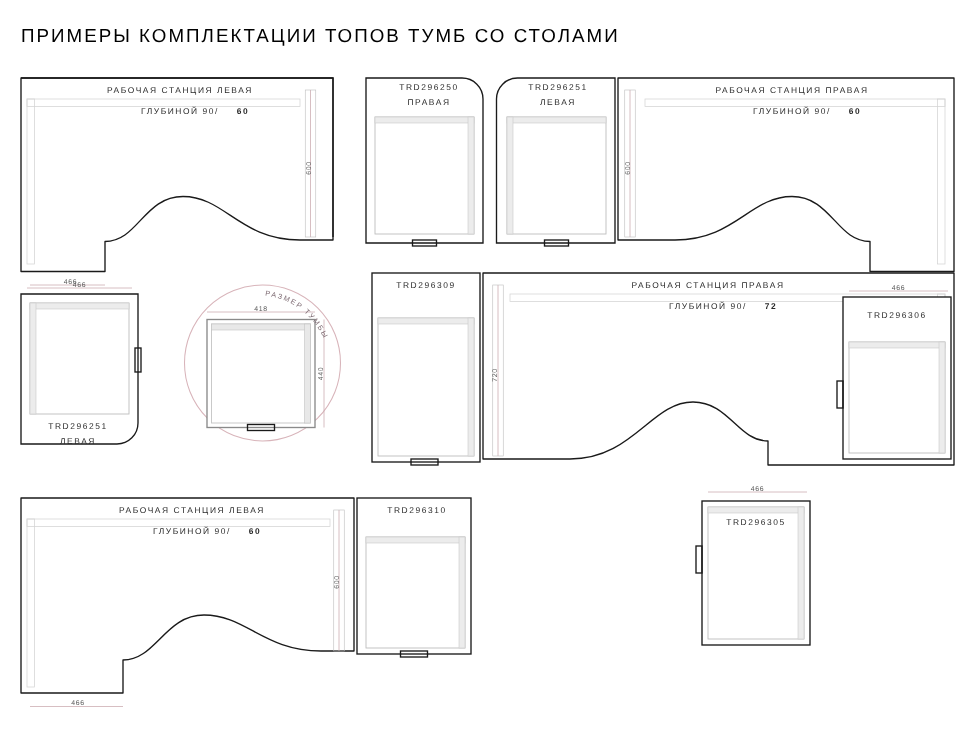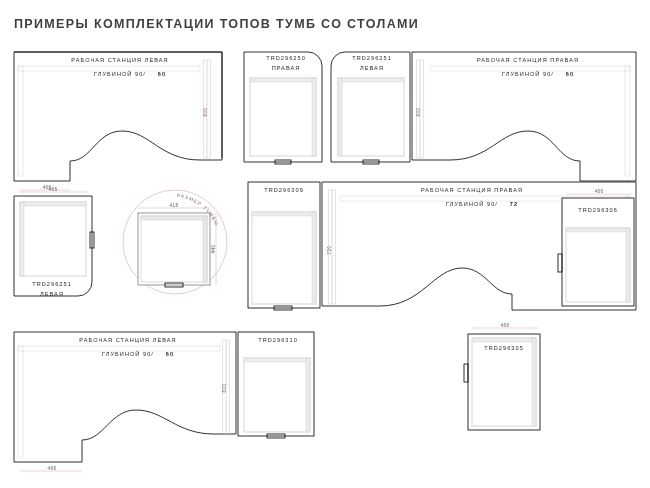--- a/index.html
+++ b/index.html
@@ -3,22 +3,22 @@
 <meta charset="utf-8">
 <style>
   html,body{margin:0;padding:0;background:#ffffff;}
   body{
     width:650px;height:488px;position:relative;overflow:hidden;
     font-family:"Liberation Sans", sans-serif;
     color:#1a1a1a;
   }
   #page-title{
     position:absolute;left:14px;top:17px;
-    font-size:12.5px;font-weight:bold;letter-spacing:1.35px;
-    color:#404040;white-space:nowrap;
+    font-size:12.5px;font-weight:normal;letter-spacing:1.35px;
+    color:#000000;white-space:nowrap;
   }
   .svg-root{position:absolute;left:0;top:0;}
   .lbl{
     font-family:"Liberation Sans", sans-serif;
     fill:#2a2a2a;font-size:5.6px;letter-spacing:1.05px;
     text-anchor:middle;
   }
   .lbl.bold{font-weight:bold;}
   .dim{
     font-family:"Liberation Sans", sans-serif;

